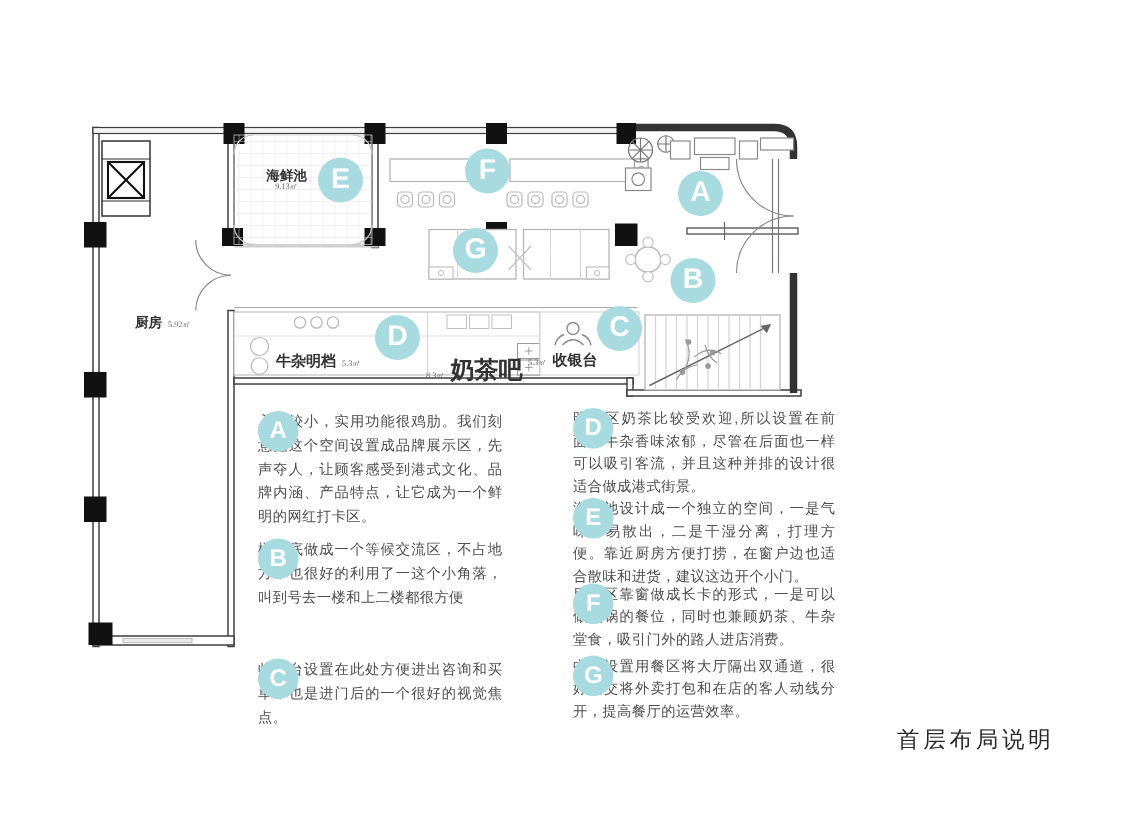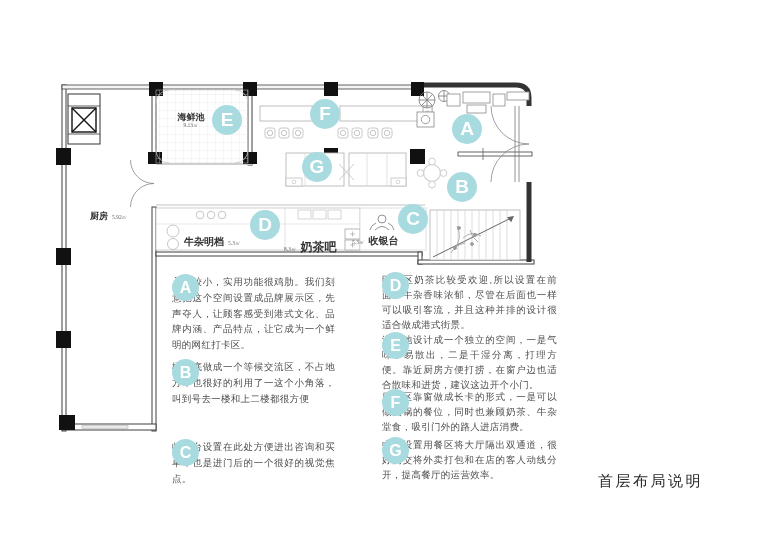--- a/index.html
+++ b/index.html
@@ -18,21 +18,21 @@
   .ann-item .marker { width:27px; height:27px; font-size:16px; flex:0 0 27px; }
   .ann-text { color:#4d4d4d; letter-spacing:0.3px; text-align:justify; }
   .col-l .ann-text { width:163px; font-size:9.5px; line-height:15.8px; }
   .col-r .ann-text { width:175px; font-size:9.5px; line-height:15px; }
   .room-label { position:absolute; color:#333; font-family:"Liberation Serif","DejaVu Serif",serif; white-space:nowrap; }
   .room-label .nm { font-size:9px; font-weight:bold; }
   .room-label .ar { font-size:5.5px; color:#666; }
   .room-label.stack { text-align:center; }
   .room-label.stack .nm, .room-label.stack .ar { display:block; line-height:1.15; }
   .page-title {
-    position:absolute; left:598px; top:472px; font-size:15px; color:#2a2a2a;
+    position:absolute; left:598px; top:484px; font-size:15px; color:#2a2a2a;
     letter-spacing:2.5px; font-weight:500;
   }
 </style>
 </head>
 <body>
 
 <div class="canvas">
 
   <svg class="plan-svg" width="495" height="360" viewBox="0 0 495 360">
     <defs>
@@ -205,21 +205,21 @@
   <div class="room-label stack" style="left:163px; top:112px; width:56px;">
     <span class="nm">海鲜池</span>
     <span class="ar">9.13㎡</span>
   </div>
   <div class="room-label" style="left:184px; top:231px;">
     <span class="nm" style="font-size:10px;margin-top:10px;">牛杂明档</span>
     <span class="ar">5.3㎡</span>
   </div>
   <div class="room-label" style="left:284px; top:237px;">
     <span class="ar">8.3㎡</span>
-    <span class="nm" style="font-size:12px;">奶茶吧</span>
+    <span class="nm" style="font-size:16px;">奶茶吧</span>
   </div>
   <div class="room-label" style="left:352px; top:230px;">
     <span class="ar">5.3㎡</span>
     <span class="nm" style="font-size:10px;font-family:Liberation Serif, serif;">收银台</span>
   </div>
 
   <div class="marker plan-m" style="left:452px; top:114px;">A</div>
   <div class="marker plan-m" style="left:447px; top:172px;">B</div>
   <div class="marker plan-m" style="left:398px; top:204px;">C</div>
   <div class="marker plan-m" style="left:250px; top:210px;">D</div>

